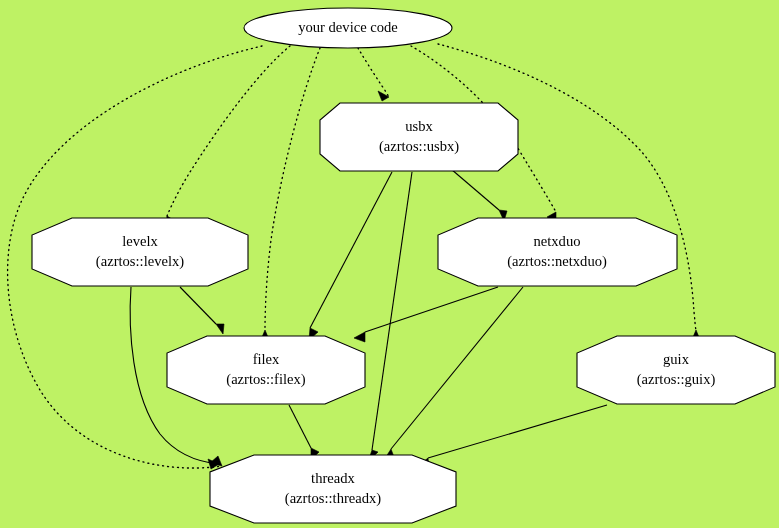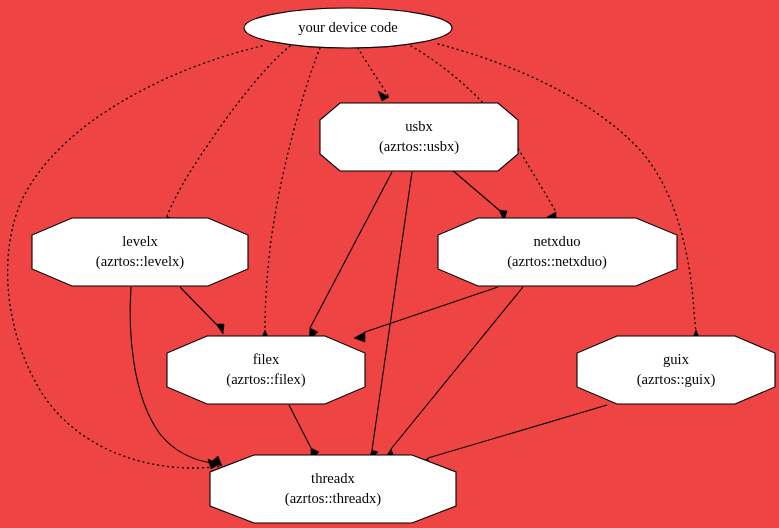--- a/index.html
+++ b/index.html
@@ -4,21 +4,21 @@
 <style>
   html, body {
     margin: 0;
     padding: 0;
     background: #ffffff;
   }
   #canvas {
     position: relative;
     width: 779px;
     height: 528px;
-    background: #ef4444;
+    background: #bef264;
     overflow: hidden;
     font-family: "Liberation Serif", "DejaVu Serif", serif;
   }
   svg#graph {
     position: absolute;
     left: 0;
     top: 0;
     width: 779px;
     height: 528px;
     display: block;

